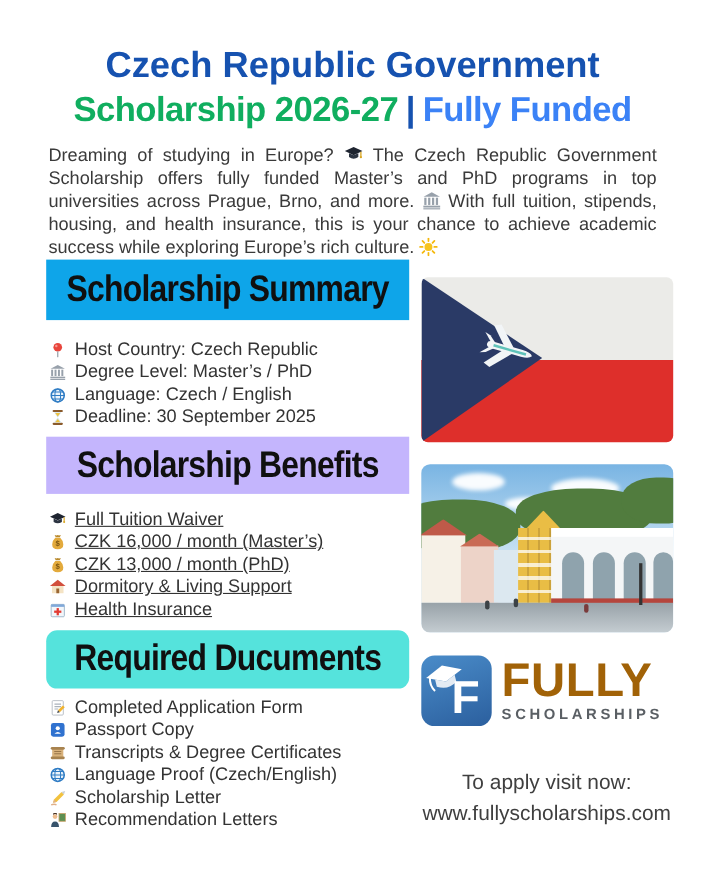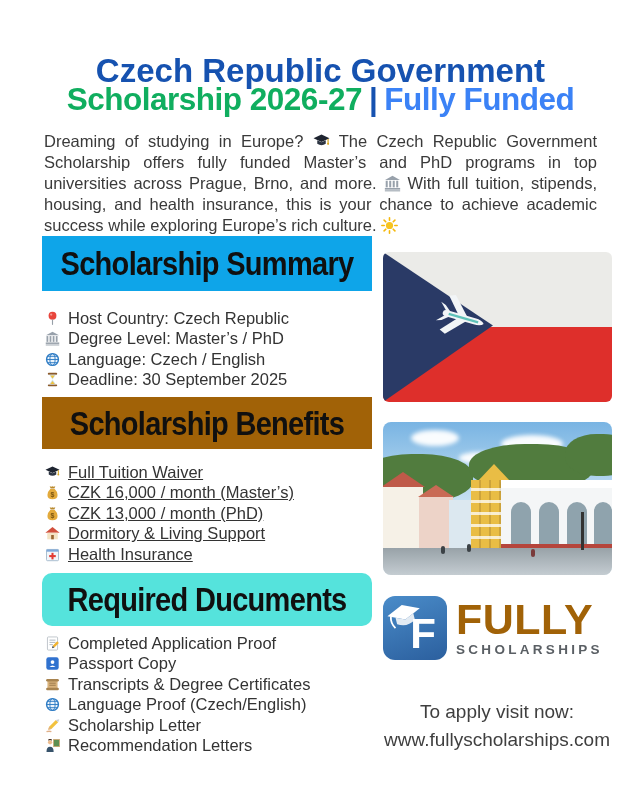--- a/index.html
+++ b/index.html
@@ -1,39 +1,39 @@
 <!DOCTYPE html>
 <html><head>
 <meta charset="utf-8">
 <style>
   html,body{margin:0;padding:0;background:#fff;}
   .poster{position:relative;width:641px;height:800px;background:#ffffff;overflow:hidden;
           font-family:"Liberation Sans",sans-serif;}
 
   
-  .t1{position:absolute;top:40px;left:0;right:0;margin:12px;text-align:center;
+  .t1{position:absolute;top:40px;left:0;right:0;margin:0;text-align:center;
       font-size:33px;font-weight:800;color:#1652b0;letter-spacing:0;}
   .t2{position:absolute;top:81px;left:0;right:0;margin:0;text-align:center;
       font-size:31.5px;font-weight:800;letter-spacing:-0.5px;white-space:nowrap;}
   .t-green{color:#10ae5f;}
   .t-sep{color:#1652b0;margin:0 7px;font-weight:800;}
   .t-red{color:#3b82f6;}
 
   
   .intro{position:absolute;left:44px;top:131px;width:553px;margin:0;
          font-size:16.5px;line-height:20.9px;color:#3a3a3a;text-align:justify;}
   .pi{display:inline-block;width:17px;height:17px;vertical-align:-3px;}
   .pi svg{width:17px;height:17px;display:block;}
 
   
   .shead{position:absolute;left:42px;width:330px;display:flex;align-items:center;justify-content:center;}
   .shead span{font-size:29px;font-weight:bold;color:#101010;letter-spacing:-0.7px;
               transform:scaleY(1.16);white-space:nowrap;}
   .shead.yellow{top:236px;height:55px;background:#0ea5e9;}
-  .shead.green {top:397px;height:52px;background:#a16207;}
+  .shead.green {top:397px;height:52px;background:#c4b5fd;}
   .shead.cyan  {top:573px;height:53px;background:#55e3dc;border-radius:10px;}
 
   
   .list{position:absolute;left:45px;margin:0;padding:0;list-style:none;
         font-size:16.5px;color:#333;}
   .list li{display:flex;align-items:center;gap:8px;height:20.5px;white-space:nowrap;}
   .ic{width:15px;height:15px;flex:none;}
   .ic svg{width:15px;height:15px;display:block;}
   .list.sum{top:308px;}
   .list.ben{top:462px;text-decoration:underline;}
@@ -235,21 +235,21 @@
         <span class="ic">
           <svg viewBox="0 0 16 16">
             <rect x="2.6" y="1" width="10.8" height="14" rx="1" fill="#fff" stroke="#b6bcc4" stroke-width="0.9"></rect>
             <line x1="4.8" y1="4.4" x2="11.2" y2="4.4" stroke="#aab2bb" stroke-width="1"></line>
             <line x1="4.8" y1="6.8" x2="11.2" y2="6.8" stroke="#aab2bb" stroke-width="1"></line>
             <line x1="4.8" y1="9.2" x2="8.4" y2="9.2" stroke="#aab2bb" stroke-width="1"></line>
             <polygon points="8.2,10.4 13,5.6 14.8,7.4 10,12.2" fill="#f1b32e"></polygon>
             <polygon points="8.2,10.4 10,12.2 7.4,13" fill="#3c4248"></polygon>
           </svg>
         </span>
-        <span>Completed Application Proof</span>
+        <span>Completed Application Form</span>
       </li>
     <li>
         <span class="ic">
           <svg viewBox="0 0 16 16">
             <rect x="1.4" y="1.4" width="13.2" height="13.2" rx="2.4" fill="#3072cf"></rect>
             <circle cx="8" cy="6.4" r="2" fill="#fff"></circle>
             <path d="M4.8 11.8 q3.2 -3.4 6.4 0 Z" fill="#fff"></path>
           </svg>
         </span>
         <span>Passport Copy</span>

